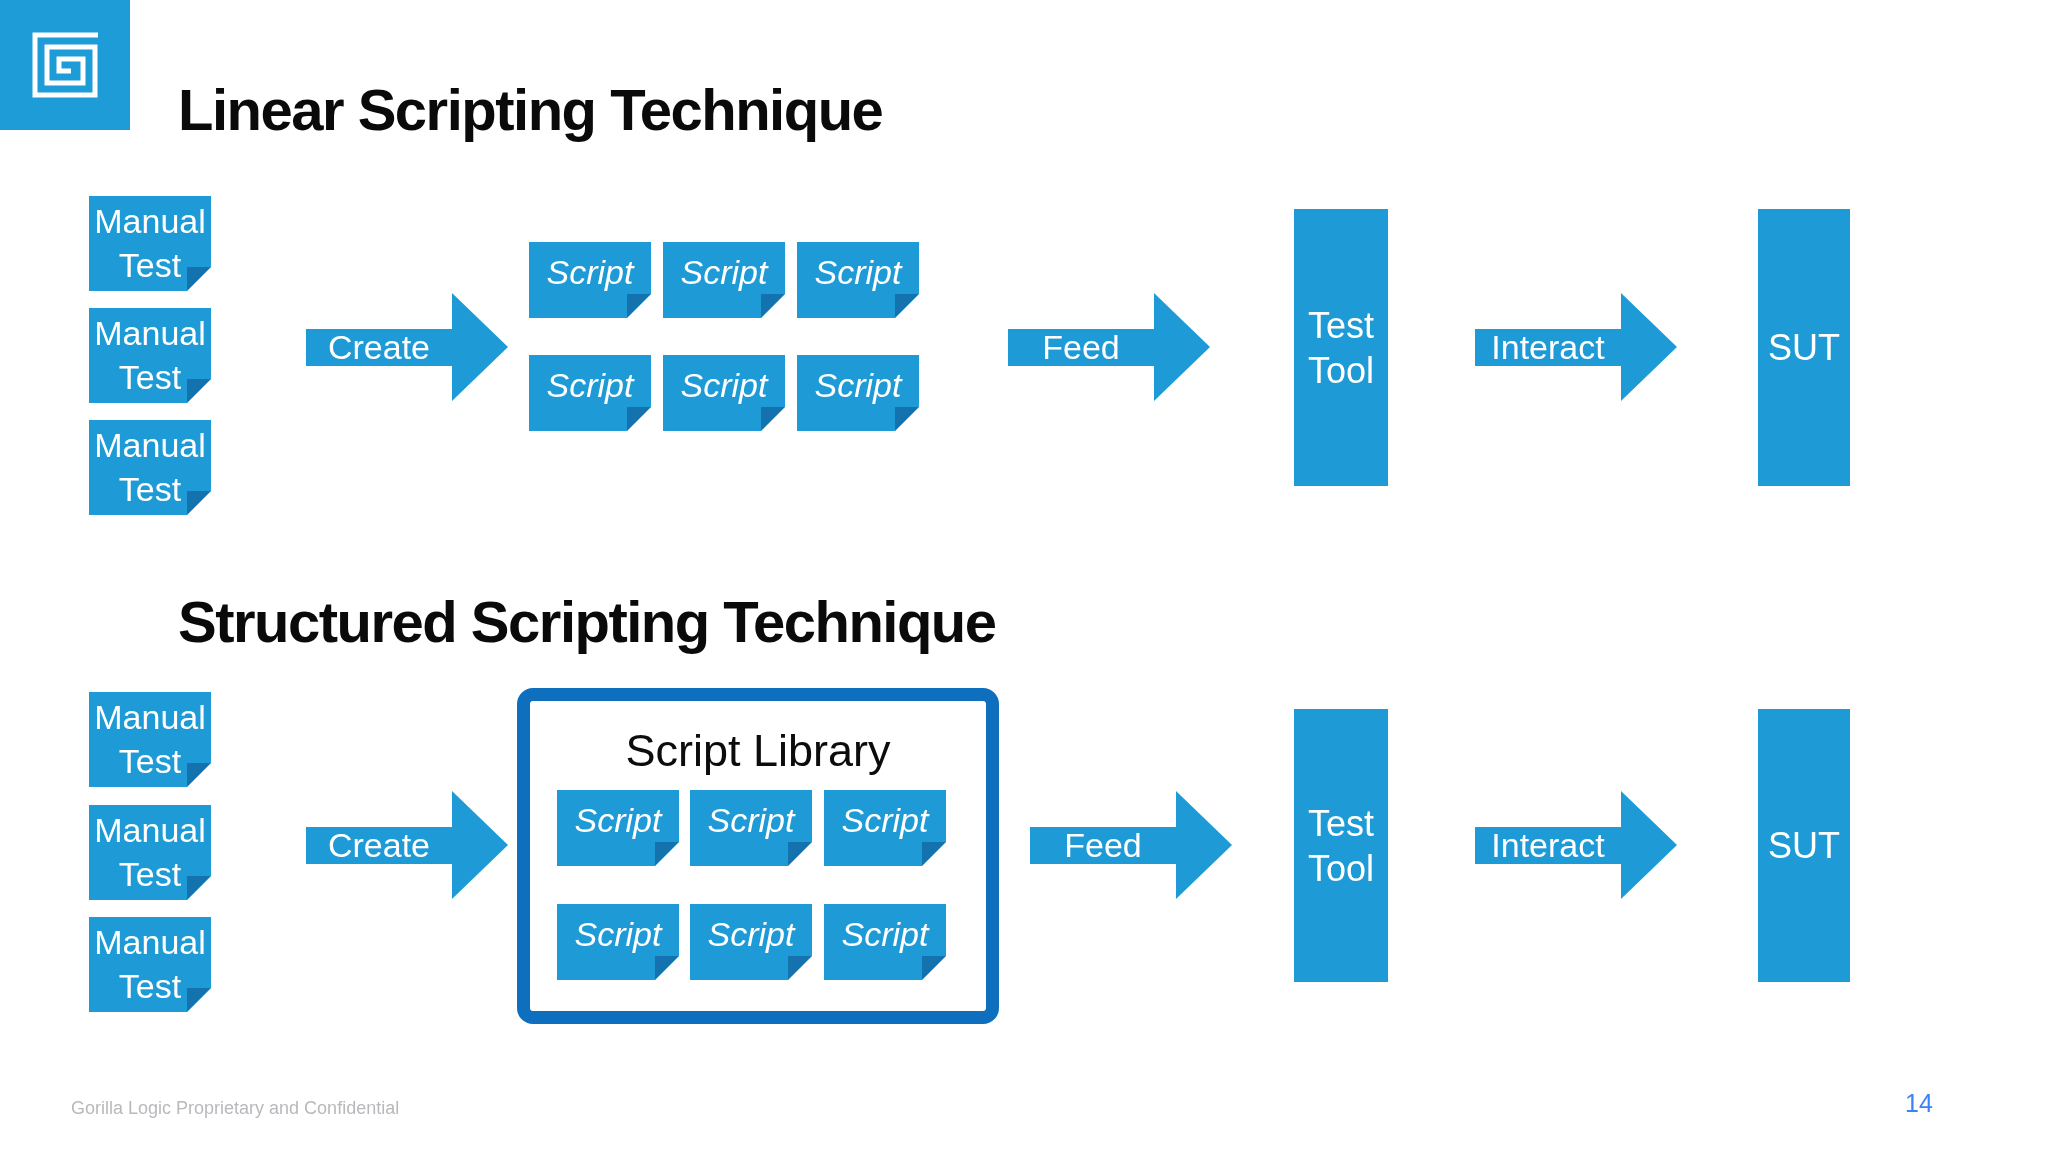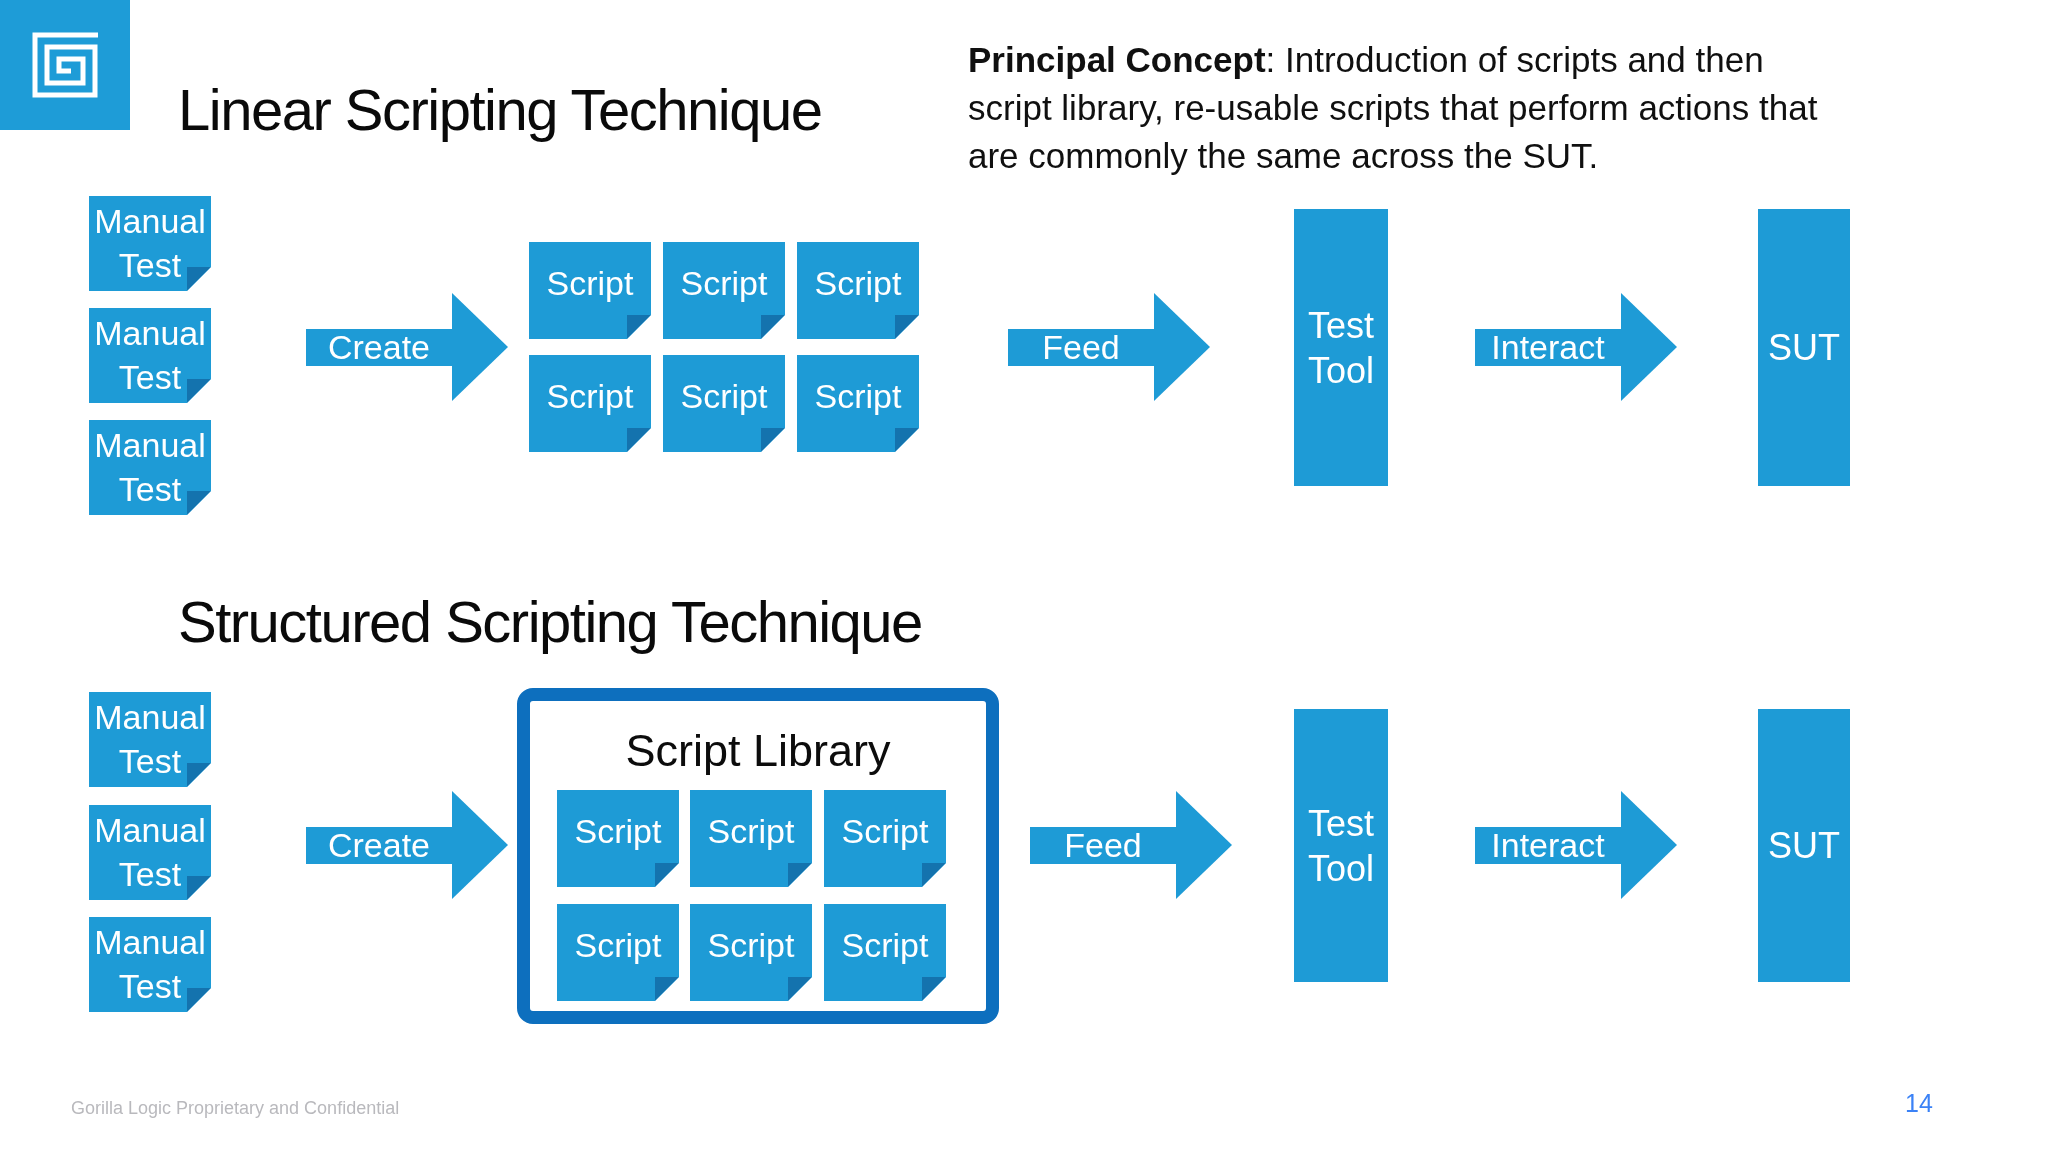--- a/index.html
+++ b/index.html
@@ -3,34 +3,34 @@
 <meta charset="utf-8">
 <style>
   html,body { margin:0; padding:0; background:#e8e8e8; }
   .slide {
     position:relative; width:2048px; height:1152px; background:#ffffff;
     overflow:hidden; font-family:"Liberation Sans", sans-serif;
     --blue:#1E9BD6; --fold:#1473AE; --libblue:#0D6FBE;
   }
   .logo { position:absolute; left:0; top:0; width:130px; height:130px;
     background:#1E9CD7; display:flex; align-items:center; justify-content:center; }
-  .section-title { position:absolute; font-size:58px; font-weight:400; color:#0a0a0a;
+  .section-title { position:absolute; font-size:58px; font-weight:700; color:#0a0a0a;
     letter-spacing:-1.5px; white-space:nowrap; line-height:1.1; }
   .concept { position:absolute; left:968px; top:36px; width:1020px; }
   .concept-line { font-size:35px; line-height:48px; color:#101010; }
   .concept-line b { font-weight:700; }
 
   .note { position:absolute; width:122px; height:95px; background:var(--blue);
     clip-path:polygon(0 0,100% 0,100% calc(100% - 24px),calc(100% - 24px) 100%,0 100%);
     display:flex; align-items:center; justify-content:center; }
   .note-text { color:#fff; font-size:34px; line-height:1.28; white-space:pre-line;
     text-align:center; font-weight:400; }
   .fold { position:absolute; right:0; bottom:0; width:24px; height:24px;
     background:var(--fold); clip-path:polygon(0 0,100% 0,0 100%); }
-  .note--script { height:97px; }
+  .note--script { height:76px;font-style:italic; }
   .note--script .note-text { padding-bottom:14px; }
 
   .arrow { position:absolute; display:flex; align-items:center; height:108px; }
   .arrow-body { width:146px; height:37px; background:var(--blue);
     display:flex; align-items:center; justify-content:center; }
   .arrow-label { color:#fff; font-size:34px; font-weight:400; white-space:nowrap; }
   .arrow-head { display:block; width:0; height:0;
     border-top:54px solid transparent; border-bottom:54px solid transparent;
     border-left:56px solid var(--blue); }
 
@@ -55,25 +55,20 @@
 
   <div class="logo">
     <svg width="78" height="78" viewBox="0 0 78 78">
       <path d="M72 9 H9 V69 H69 V21 H21 V57 H57 V33 H33 V45 H45" fill="none" stroke="#ffffff" stroke-width="5"></path>
     </svg>
   </div>
 
   <div class="section-title" style="left:178px; top:78px;">Linear Scripting Technique</div>
   <div class="section-title" style="left:178px; top:590px;">Structured Scripting Technique</div>
 
-  <div class="concept">
-    <div class="concept-line"><b>Principal Concept</b><span>: Introduction of scripts and then</span></div>
-    <div class="concept-line">script library, re-usable scripts that perform actions that</div>
-    <div class="concept-line">are commonly the same across the SUT.</div>
-  </div>
 
   <div class="note" style="left:89px; top:196px;">
     <span class="note-text">Manual
 Test</span>
     <i class="fold"></i>
   </div>
   <div class="note" style="left:89px; top:308px;">
     <span class="note-text">Manual
 Test</span>
     <i class="fold"></i>

